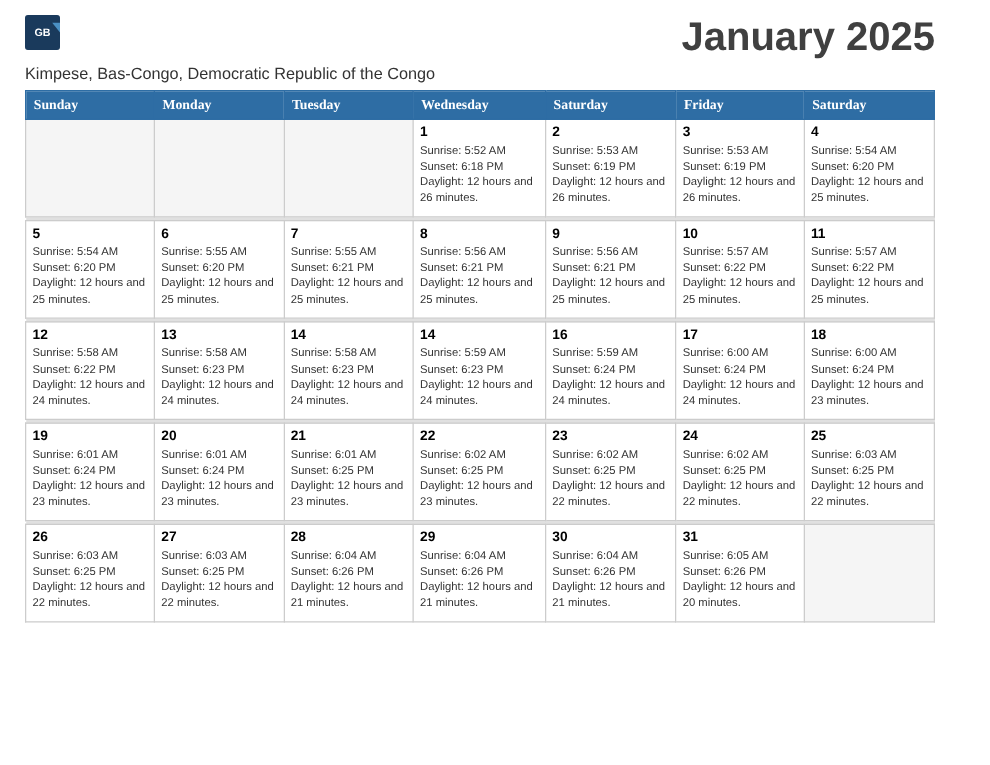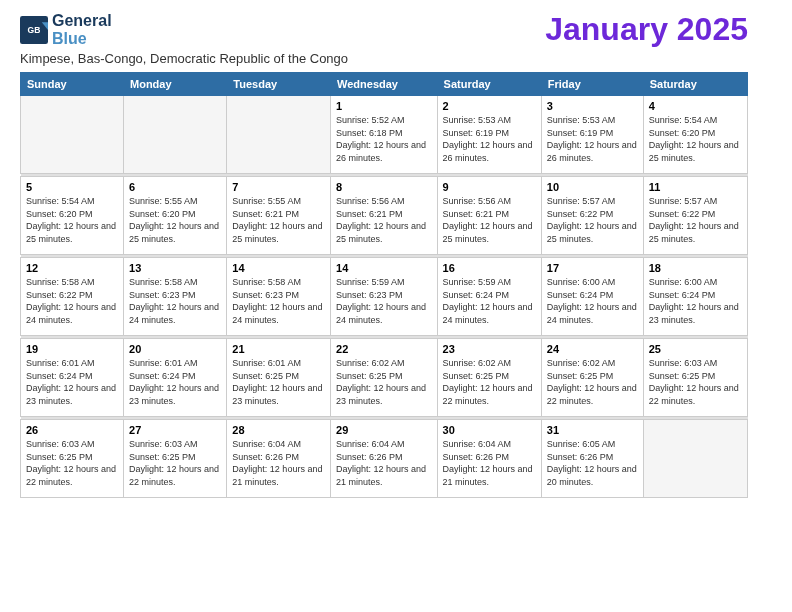--- a/index.html
+++ b/index.html
@@ -29,21 +29,21 @@
       width: 28px;
       height: 28px;
       margin-right: 4px;
     }
     .title-area {
       text-align: right;
     }
     .month-title {
       font-size: 32px;
       font-weight: bold;
-      color: #6d28d9;
+      color: #404040;
       line-height: 1.1;
     }
     .subtitle {
       font-size: 13px;
       color: #333;
       text-align: left;
       margin-bottom: 6px;
     }
     .calendar-table {
       width: 100%;
@@ -51,20 +51,21 @@
       font-size: 9.5px;
     }
     .calendar-table thead tr th {
       background: #2e6da4;
       color: #fff;
       text-align: left;
       padding: 5px 6px;
       font-size: 11px;
       font-weight: bold;
       border: 1px solid #2e6da4;
+      font-family: Liberation Serif, serif;
     }
     .calendar-table tbody tr td {
       border: 1px solid #ccc;
       vertical-align: top;
       padding: 4px 5px;
       width: 113px;
       height: 78px;
       background: #fff;
     }
     .calendar-table tbody tr td.empty {
@@ -87,24 +88,20 @@
 <body>
 
 <div class="page">
   <div class="header-row">
     <div class="logo-area">
       <svg class="logo-icon" viewBox="0 0 36 36">
         <rect x="0" y="0" width="36" height="36" fill="#1a3a5c" rx="3"></rect>
         <text x="18" y="22" font-size="11" font-family="Arial" font-weight="bold" fill="white" text-anchor="middle">GB</text>
         <polygon points="28,8 36,8 36,18" fill="#4a90c4"></polygon>
       </svg>
-      <div>
-        <div style="font-size:16px;font-weight:bold;color:#1a3a5c;line-height:1.1;">General</div>
-        <div style="font-size:16px;font-weight:bold;color:#4a90c4;line-height:1.1;">Blue</div>
-      </div>
     </div>
     <div class="title-area">
       <div class="month-title">January 2025</div>
     </div>
   </div>
   <div class="subtitle">Kimpese, Bas-Congo, Democratic Republic of the Congo</div>
   <table class="calendar-table">
     <thead>
       <tr>
         <th>Sunday</th>

